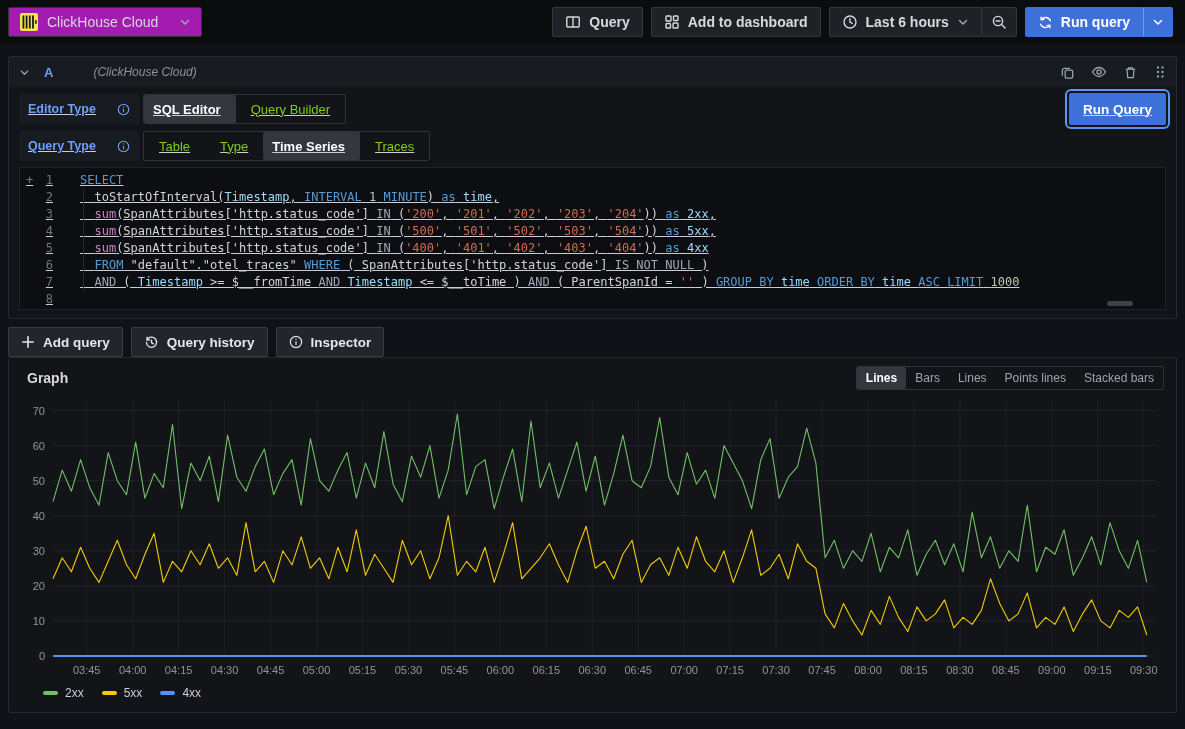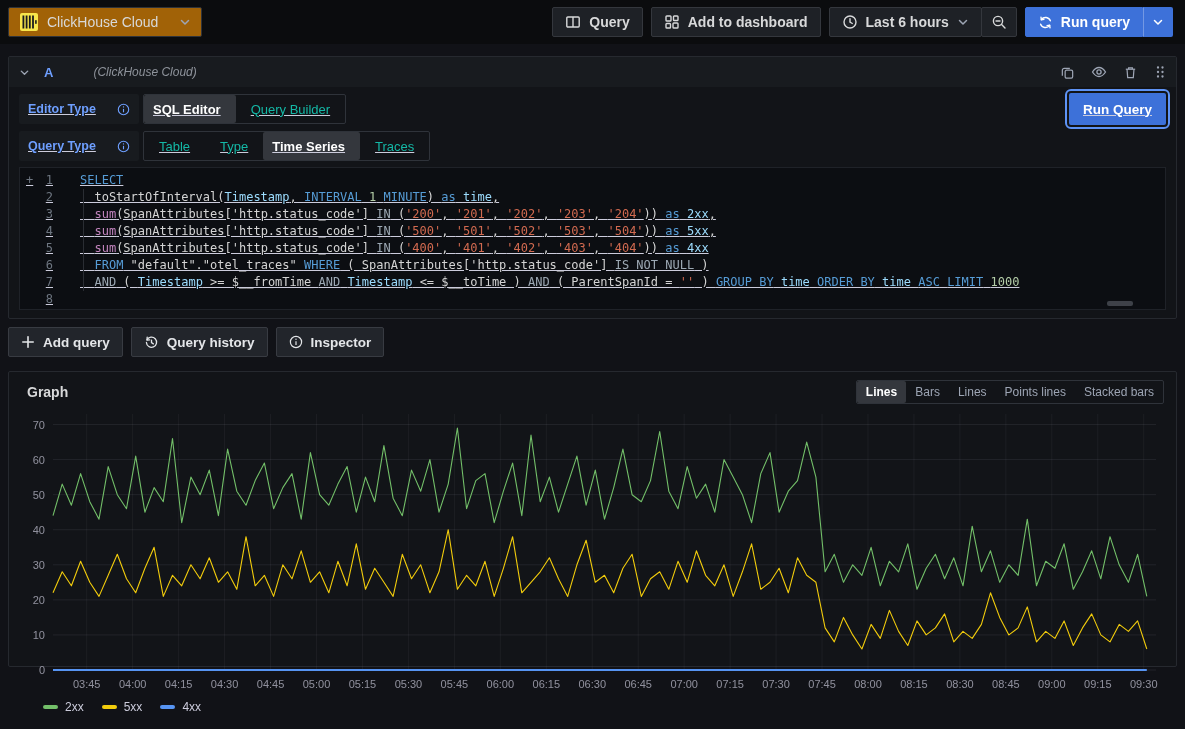--- a/index.html
+++ b/index.html
@@ -9,21 +9,21 @@
     background:#111217; color:#CCCCDC;
     font-family:"Liberation Sans", sans-serif;
     font-size:13px;
   }
   svg { display:block; }
   .icon { display:inline-flex; align-items:center; justify-content:center; color:#9DA5B4; flex:0 0 auto; }
 
   
   .topbar { height:44px; background:#0B0C0E; display:flex; align-items:center; padding:0 12px 0 8px; gap:8px; }
   .ds-picker { display:flex; align-items:center; gap:8px; width:194px; height:30px; padding:0 10px;
-    background:#a16207; border:1px solid #2F333A; border-radius:2px; cursor:pointer; }
+    background:#a21caf; border:1px solid #2F333A; border-radius:2px; cursor:pointer; }
   .ds-picker .label { color:#D8D9DA; font-size:14px; flex:1; text-align:left; }
   .topbar-spacer { flex:1; }
   .tb-btn { height:30px; display:flex; align-items:center; gap:8px; padding:0 12px;
     background:#1E2126; border:1px solid #34373D; border-radius:2px;
     color:#D8D9DA; font-size:14px; font-weight:600; cursor:pointer; }
   .btn-group { display:flex; }
   .btn-group .tb-btn + .tb-btn { margin-left:-1px; }
   .run-split { display:flex; }
   .run-split .main { background:var(--accent); border-color:var(--accent); color:#fff; border-radius:2px 0 0 2px; }
   .run-split .caret { background:var(--accent); border-color:var(--accent); color:#fff; padding:0 8px; border-radius:0 2px 2px 0;
@@ -40,21 +40,21 @@
   .q-header-icons { margin-left:auto; display:flex; gap:16px; align-items:center; }
   .q-header-icons .icon { cursor:pointer; }
 
   .q-body { padding:6px 10px 8px;text-decoration:underline; }
   .form-row { display:flex; align-items:center; margin-bottom:6px; }
   .chip { width:120px; height:30px; display:flex; align-items:center; justify-content:space-between;
     background:#181B1F; border-radius:2px; padding:0 9px; margin-right:4px;
     color:var(--refblue); font-size:12.5px; font-weight:700; }
   .chip .icon { color:var(--refblue); }
   .seg { display:flex; align-items:stretch; height:30px; border:1px solid #2F333A; border-radius:2px; background:transparent; }
-  .seg-opt { display:flex; align-items:center; padding:0 15px; color:#14b8a6; font-size:13px; cursor:pointer; }
+  .seg-opt { display:flex; align-items:center; padding:0 15px; color:#84cc16; font-size:13px; cursor:pointer; }
   .seg-opt.selected { background:#34373D; color:#FFFFFF; font-weight:700; border-radius:2px;padding-left:9px; }
   .run-query-btn { margin-left:auto; height:32px; padding:0 14px; border:none; border-radius:2px;
     background:var(--accent); color:#fff; font-size:13.5px; font-weight:600; cursor:pointer;
     outline:2px solid #5E93F5; outline-offset:2px; font-family:"Liberation Sans",sans-serif; }
 
   
   .code-editor { position:relative; margin-top:6px; height:143px; padding:4px 0;
     background:#0C0E12; border:1px solid #1F2228;
     font-family:"DejaVu Sans Mono", monospace; font-size:12px; line-height:17px; cursor:text; }
   .code-line { display:flex; white-space:pre; }
@@ -65,21 +65,21 @@
   .indent-guide { position:absolute; left:63px; top:21px; width:1px; height:102px; background:#2A2D33; }
   .hscroll-thumb { position:absolute; right:32px; bottom:3px; width:26px; height:5px; background:#3E4148; border-radius:2px; cursor:pointer; }
 
   
   .query-actions { display:flex; gap:8px; margin:8px 8px 0; }
   .sec-btn { height:30px; display:flex; align-items:center; gap:8px; padding:0 12px;
     background:#22252B; border:1px solid #383B42; border-radius:2px;
     color:#E4E6E9; font-size:13.5px; font-weight:600; cursor:pointer; }
 
   
-  .graph-panel { margin-top:14px; height:296px; padding:6px 10px 2px; }
+  .graph-panel { height:356px; padding:6px 10px 2px; }
   .graph-header { display:flex; align-items:center; justify-content:space-between; height:28px; }
   .graph-title { font-weight:700; font-size:14px; color:#D8D9DA; padding-left:8px; }
   .viz-seg { display:flex; align-items:stretch; height:24px; border:1px solid #2F333A; border-radius:2px; margin-right:2px; }
   .viz-opt { display:flex; align-items:center; padding:0 9px; color:#9DA5B4; font-size:12px; cursor:pointer; }
   .viz-opt.selected { background:#34373D; color:#fff; font-weight:700; border-radius:2px; }
   .legend { display:flex; align-items:center; gap:18px; height:20px; padding-left:24px; margin-top:1px; }
   .legend-item { display:flex; align-items:center; gap:7px; font-size:12px; color:#CCCCDC; cursor:pointer; }
   .legend-swatch { width:15px; height:4px; border-radius:2px; }
 </style>
 </head>

